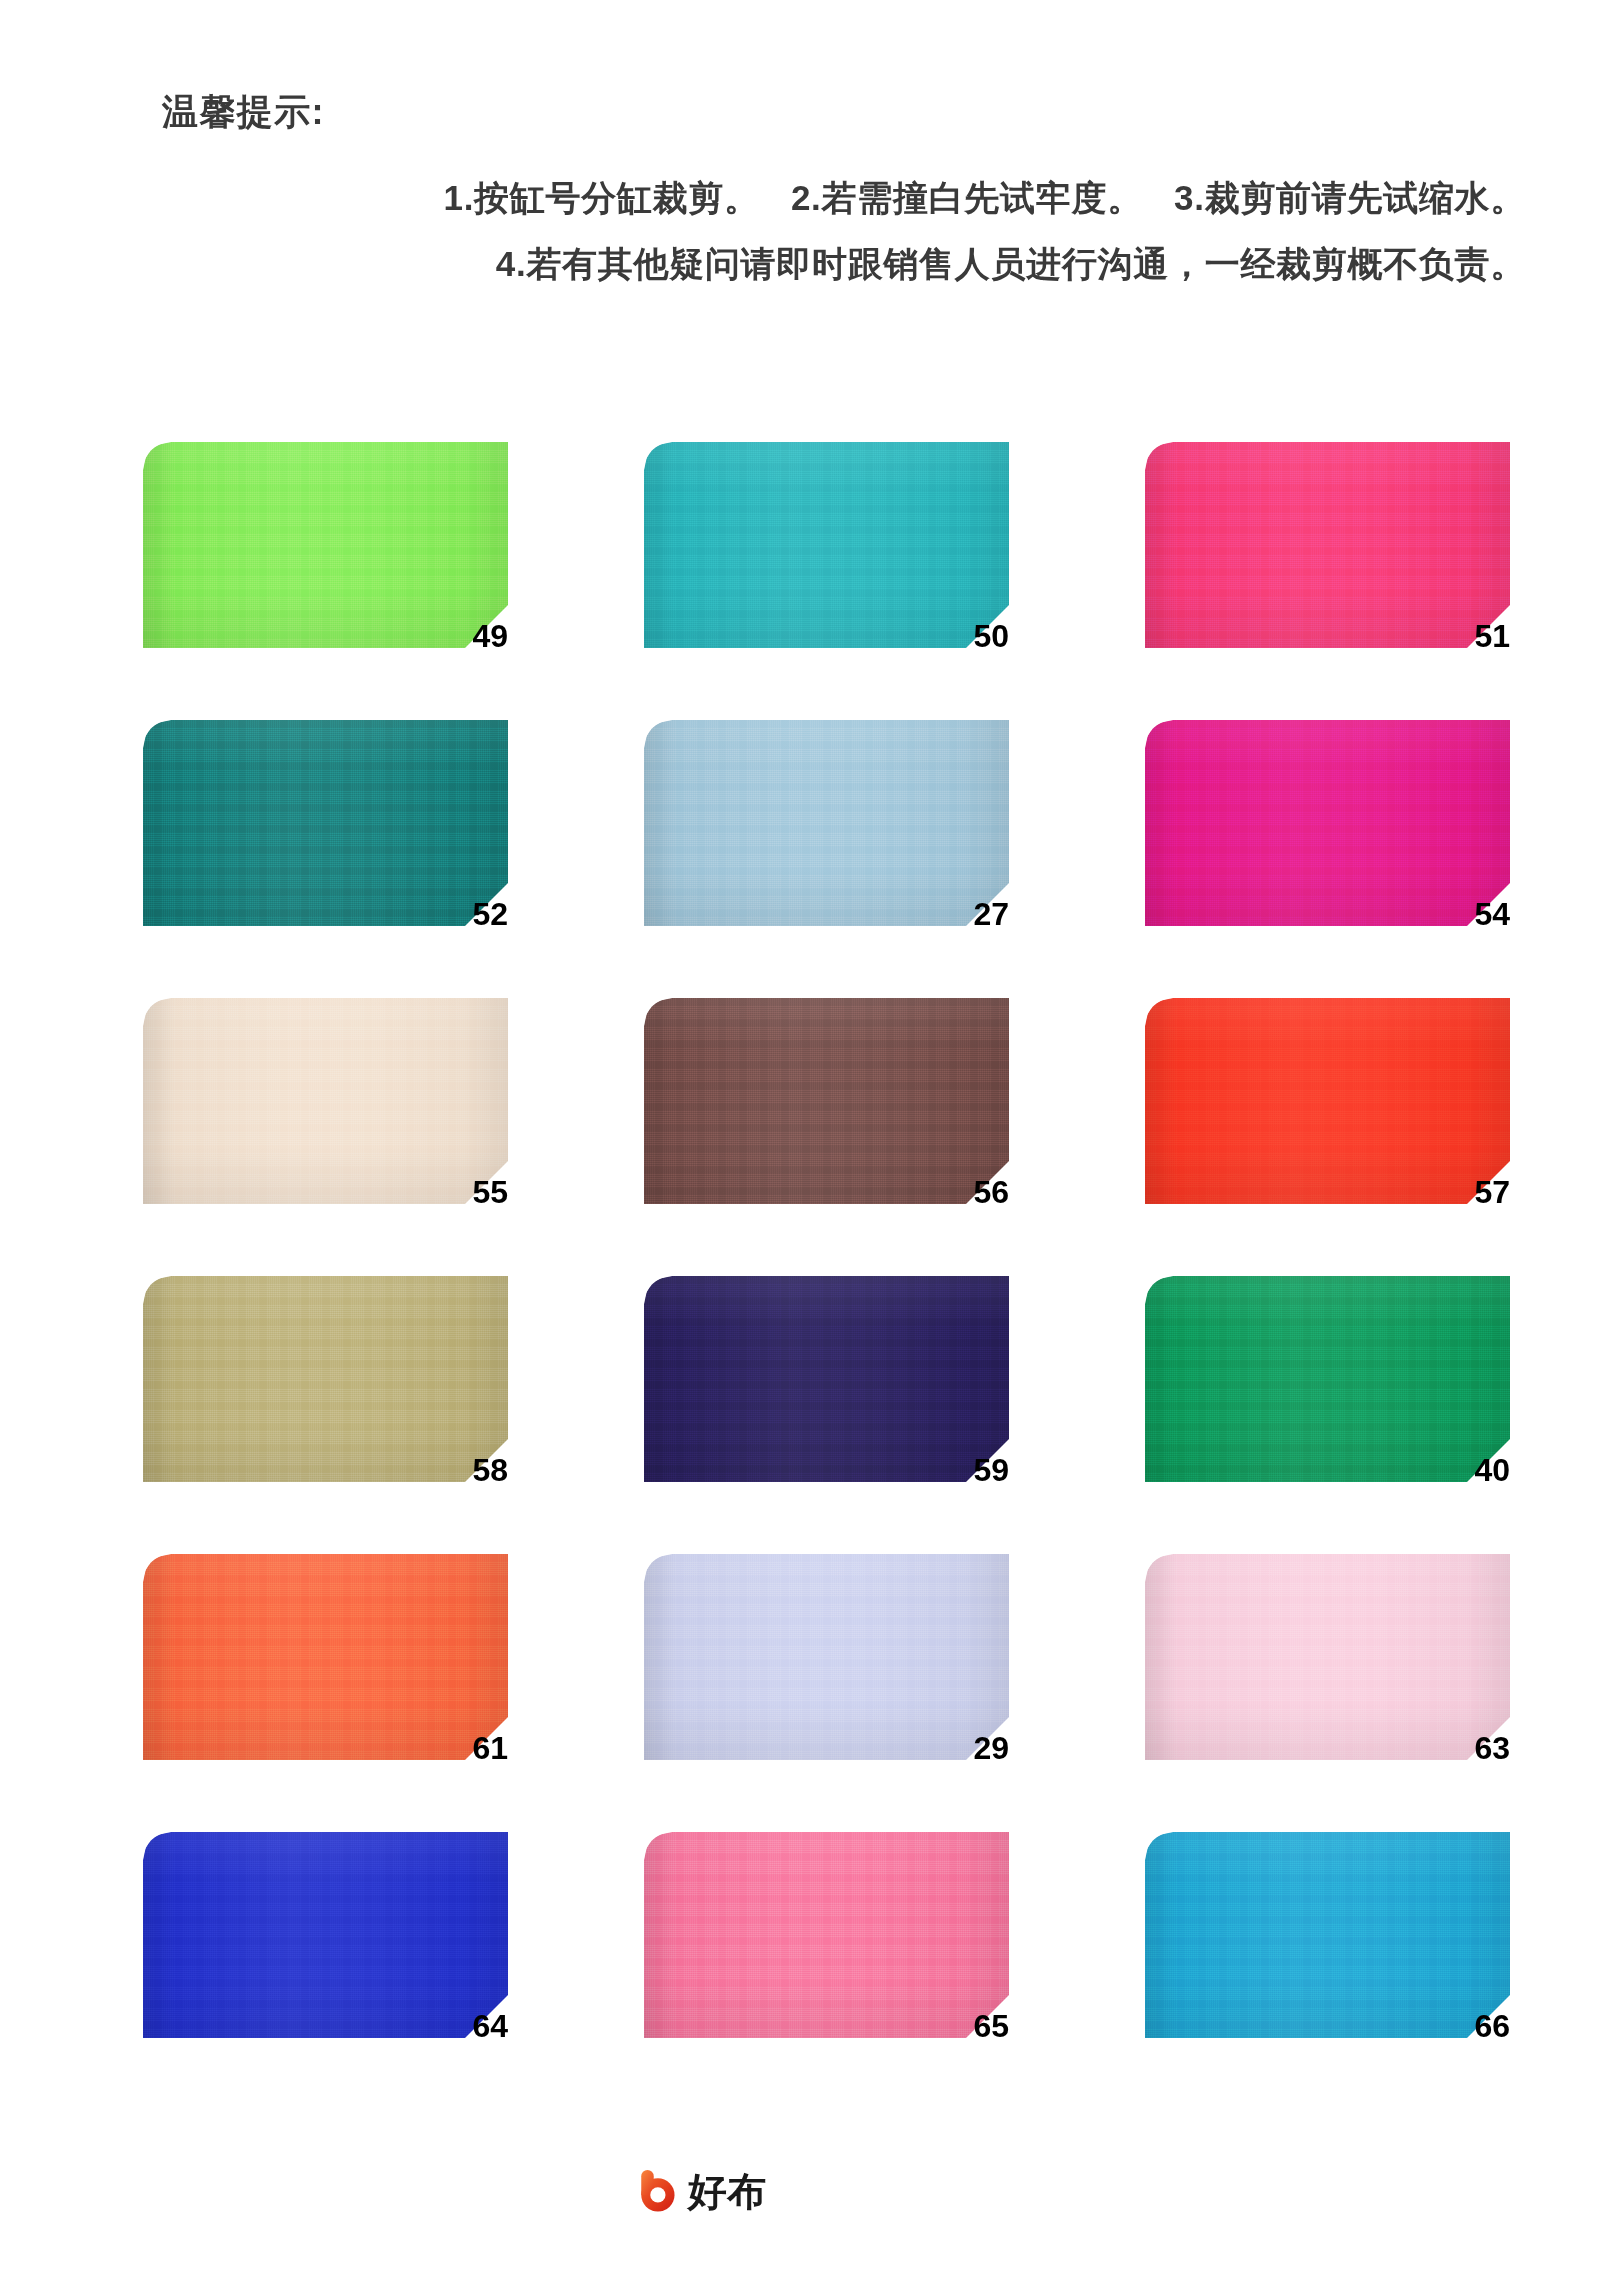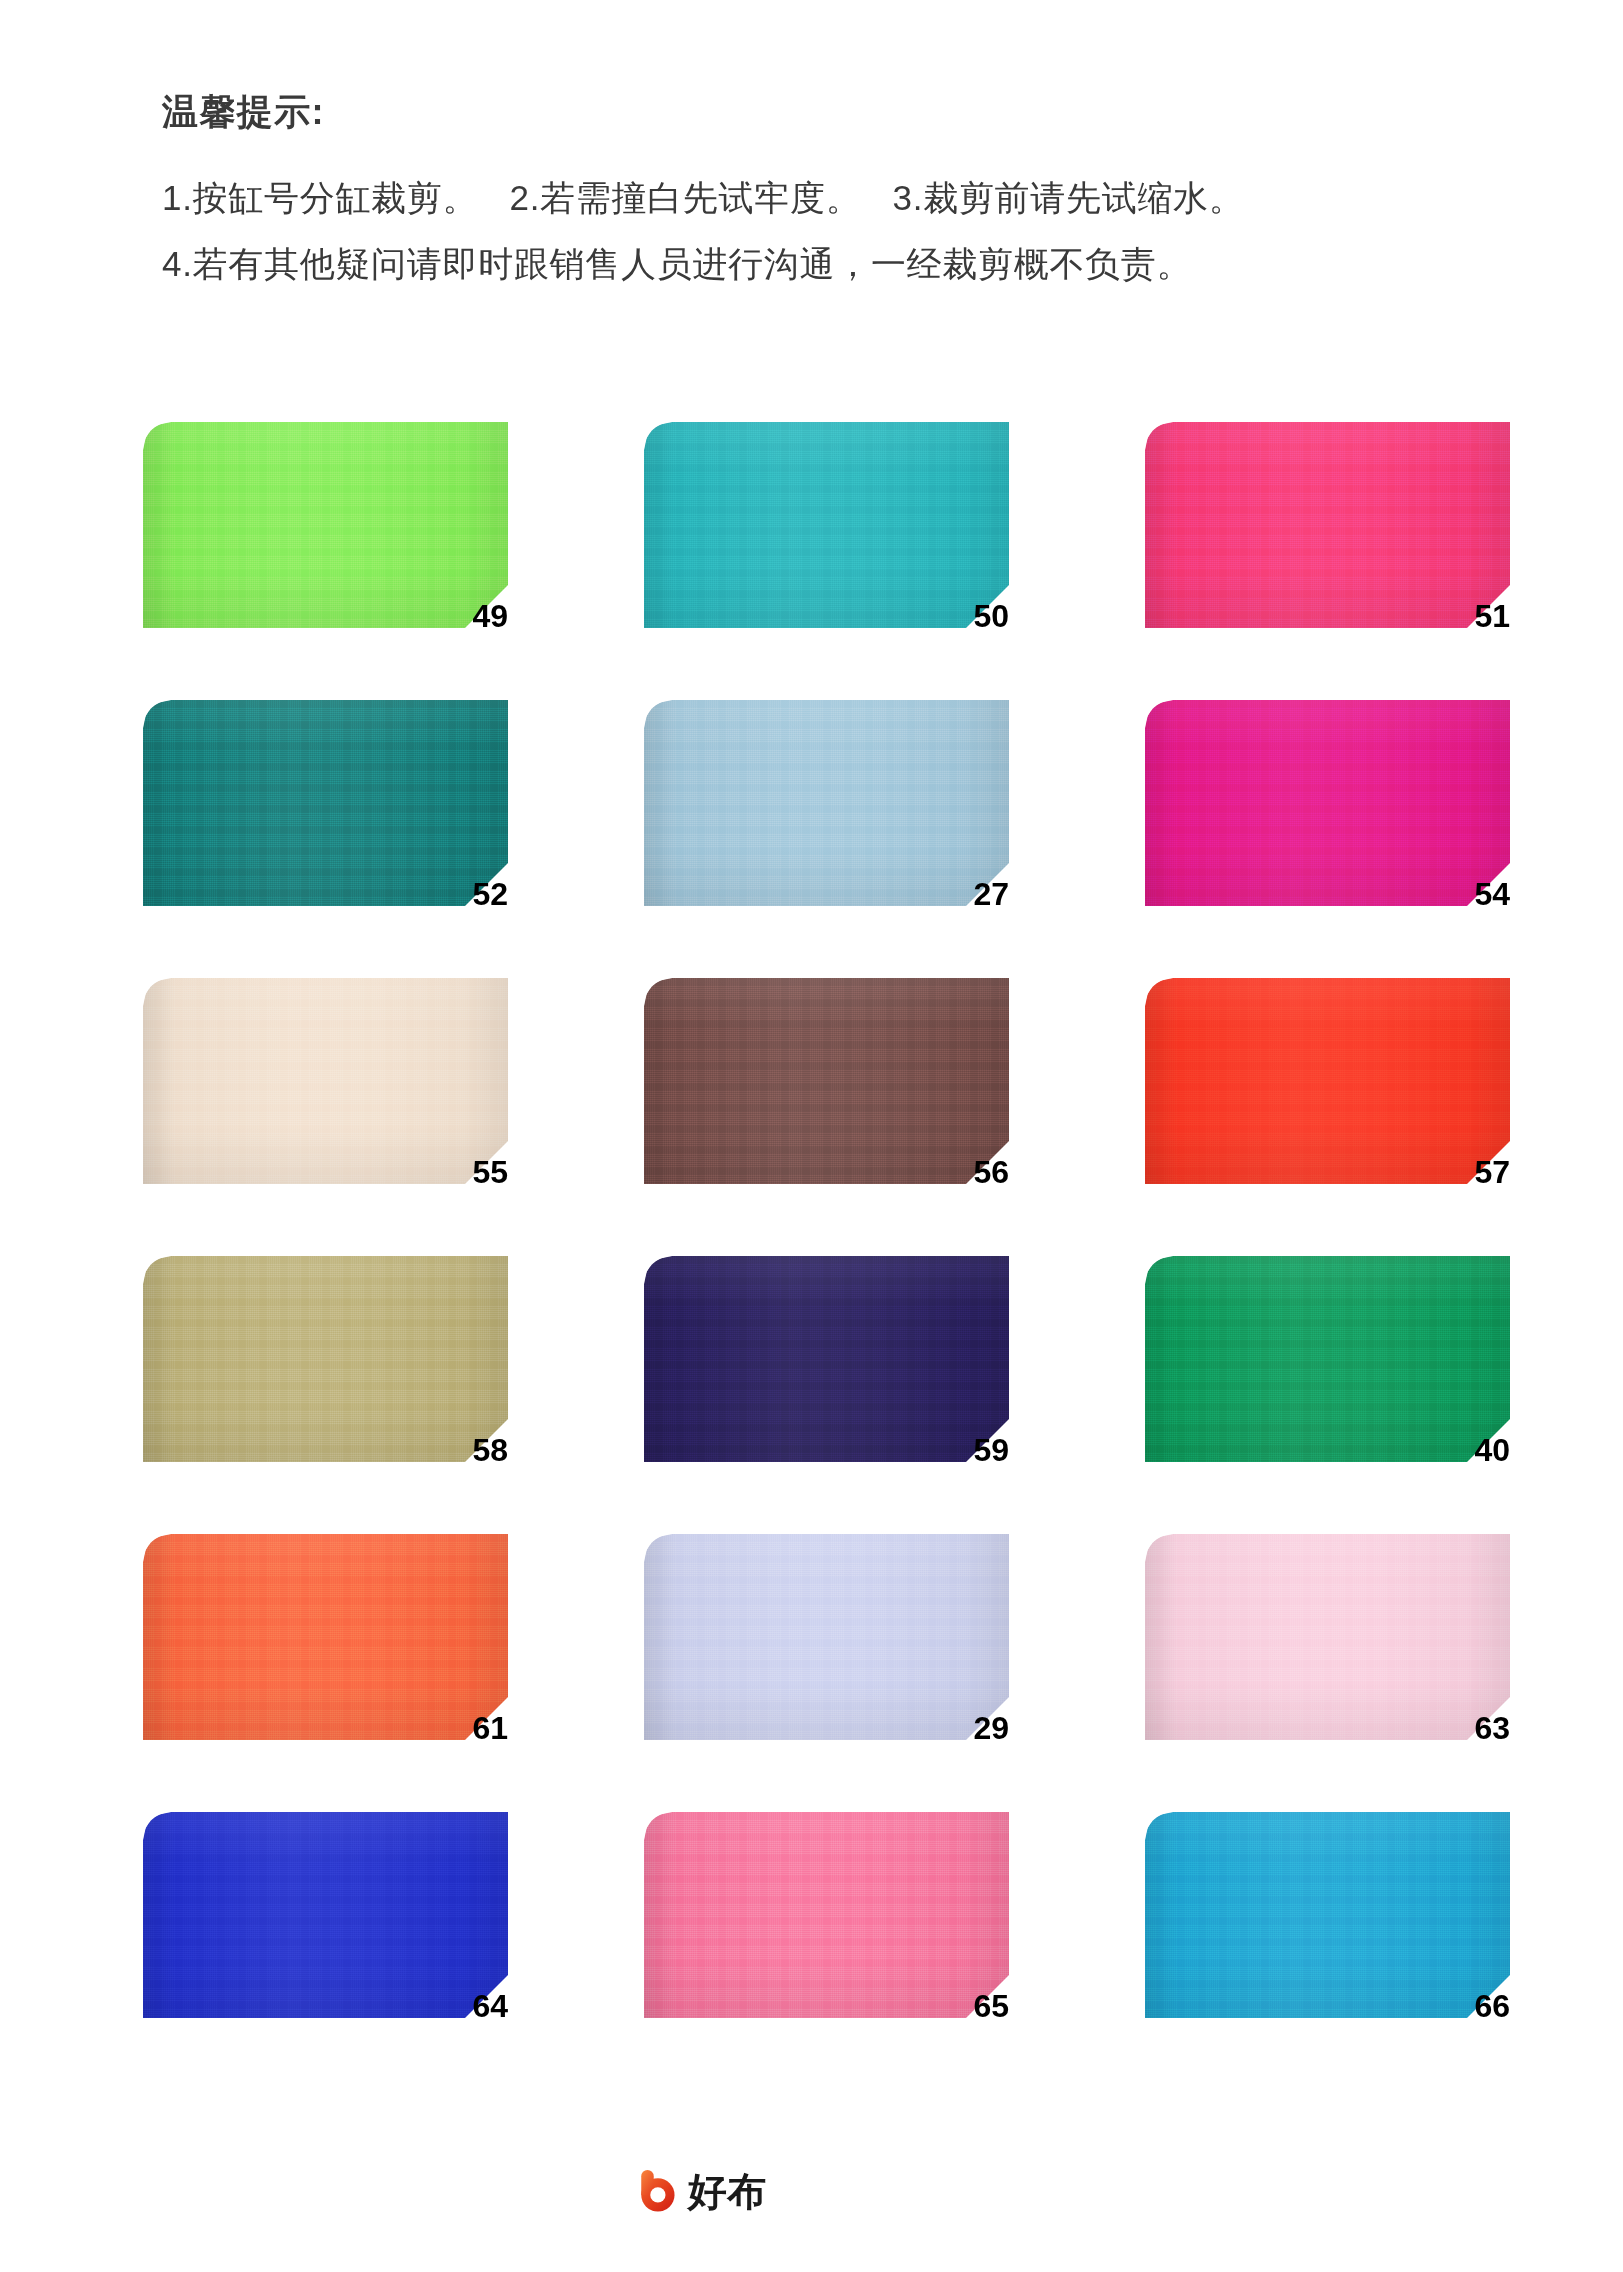--- a/index.html
+++ b/index.html
@@ -35,33 +35,34 @@
   .notice-title {
     font-size: 36px;
     font-weight: 700;
     color: #3a3a3a;
     letter-spacing: 1.4px;
     line-height: 1.2;
     margin: 0 0 40px 0;
   }
   .notice-line {
     font-size: 35px;
-    font-weight: 400;
+    font-weight: 700;
     color: #3a3a3a;
     line-height: 1.45;
     letter-spacing: 0.7px;
     margin: 0 0 15.3px 0;
     white-space: pre;
+    text-align: right;
   }
 
   
   .grid {
     position: absolute;
     left: 143px;
-    top: 422px;
+    top: 442px;
     width: 1368px;
     display: grid;
     grid-template-columns: repeat(3, 365px);
     column-gap: 136px;
     row-gap: 72px;
   }
 
   .cell {
     position: relative;
     width: 365px;

